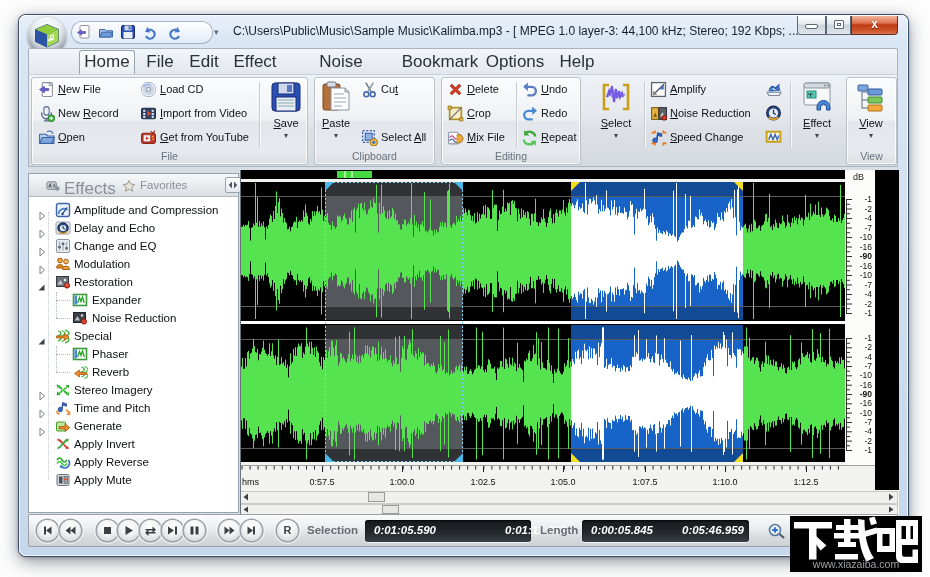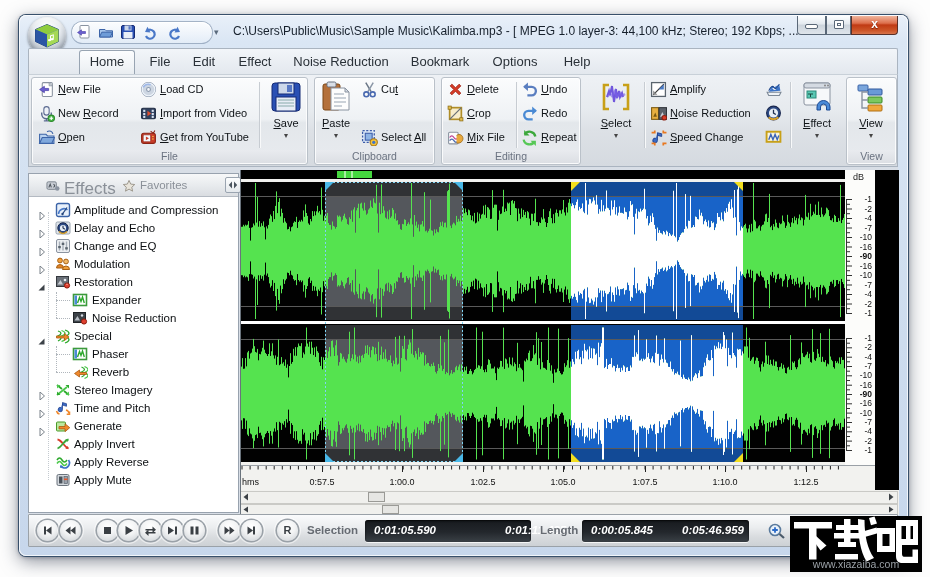--- a/index.html
+++ b/index.html
@@ -14,21 +14,21 @@
  background:linear-gradient(180deg,#fbfcfd 0%,#eef1f4 48%,#e3e7eb 52%,#e7eaee 88%,#dfe3e8 100%);
  box-shadow:inset 0 0 0 1px rgba(255,255,255,.8);}
 .grplbl{position:absolute;left:1px;right:1px;bottom:1px;height:13px;
  background:linear-gradient(180deg,#e9ebef,#dcdfe4);border-radius:0 0 3px 3px;
  color:#6a7280;font-size:10.5px;text-align:center;line-height:13px;}
 .rsep{position:absolute;width:1px;background:#c7ccd2;box-shadow:1px 0 0 #f8f9fa;}
 .sbtn{position:absolute;height:22px;font-size:11px;color:#101418;line-height:22px;}
 .sbtn svg{position:absolute;left:0;top:3px;}
 .sbtn span{position:absolute;left:20px;top:0;}
 .bigl{position:absolute;font-size:11px;color:#101418;text-align:center;}
-.tab{position:absolute;font-size:13px;color:#2a3138;text-align:center;line-height:24px;}
+.tab{position:absolute;font-size:17px;color:#2a3138;text-align:center;line-height:24px;}
 .tree-t{position:absolute;font-size:11.5px;color:#0c0f12;line-height:18px;}
 .lcd{position:absolute;height:22px;border-radius:3px;
  background:linear-gradient(180deg,#171a1e 0%,#23272c 55%,#3a4046 100%);
  box-shadow:0 1px 0 rgba(255,255,255,.75),inset 0 1px 2px rgba(0,0,0,.8);
  color:#fff;font-size:11.5px;font-style:italic;font-weight:bold;}
 .lcd i{position:absolute;top:3.5px;font-style:italic;}
 .blbl{position:absolute;font-size:11.5px;font-weight:bold;color:#666b72;}
 .pbtn{position:absolute;width:21px;height:21px;border-radius:50%;
  background:radial-gradient(circle at 50% 32%,#ffffff 0%,#f2f3f4 45%,#dcdfe2 75%,#cdd1d5 100%);
  box-shadow:0 0 0 1.6px #9aa1a8,0 0 0 3px rgba(255,255,255,.55),0 1px 2px rgba(0,0,0,.25);}

